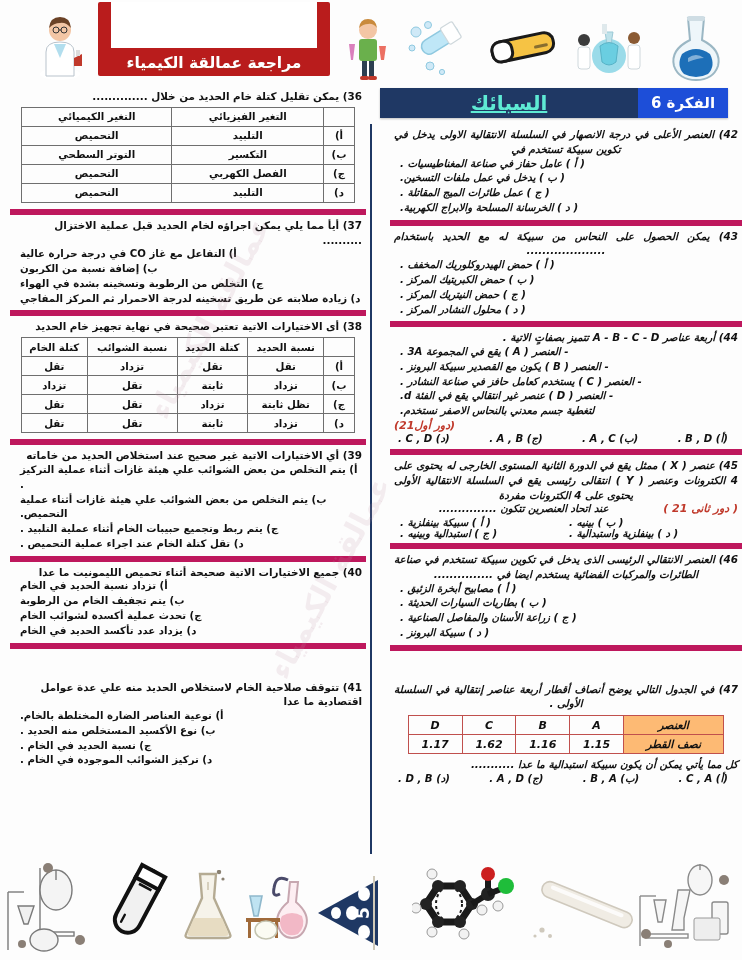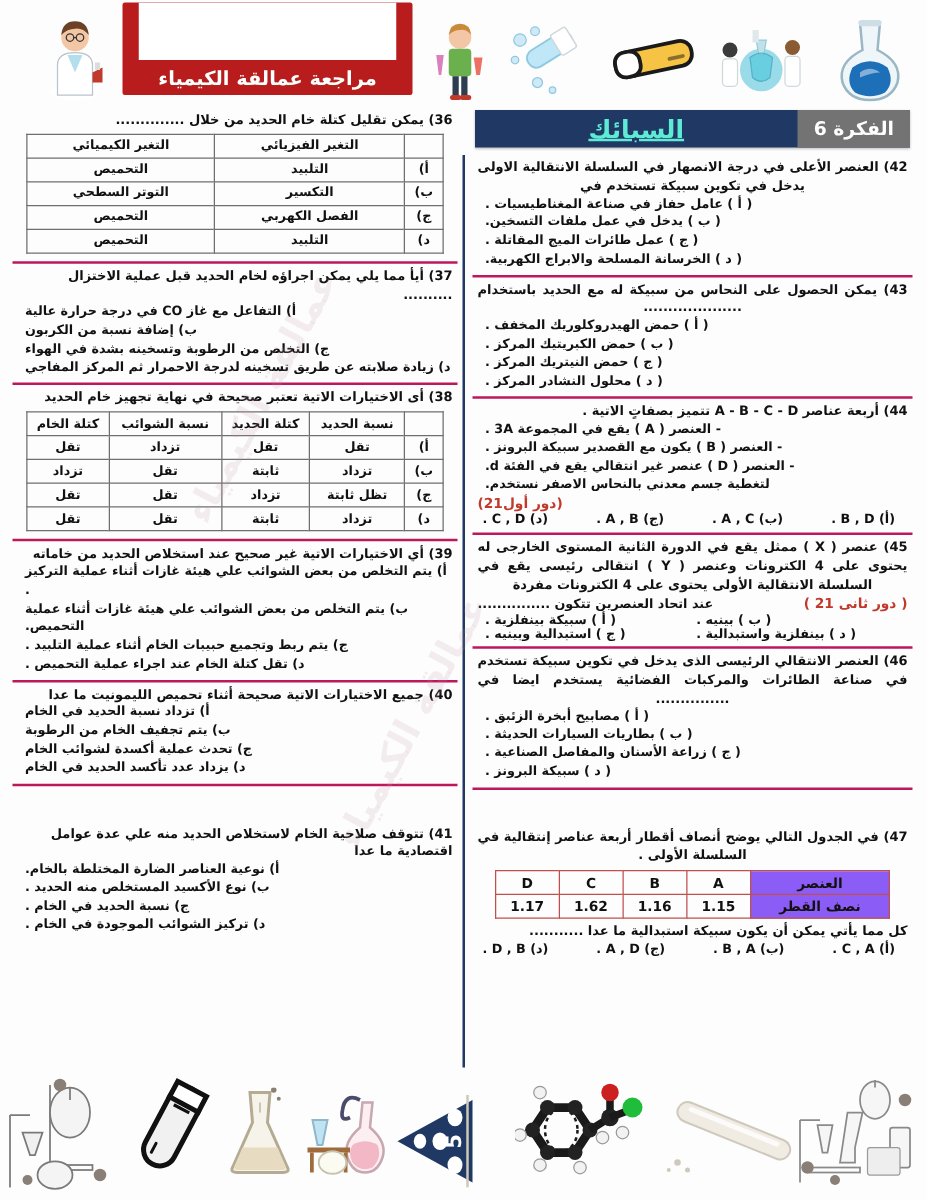--- a/index.html
+++ b/index.html
@@ -74,21 +74,21 @@
     right: 14px;
     width: 348px;
     height: 30px;
     background: #1f3864;
     display: flex;
     flex-direction: row;
     align-items: stretch;
     box-shadow: 0 1px 2px rgba(0,0,0,.25);
   }
   .idea-bar .idea-num {
-    background: #737373;
+    background: #1d4ed8;
     color: #ffffff;
     font-size: 15px;
     font-weight: bold;
     display: flex;
     align-items: center;
     justify-content: center;
     padding: 0 9px;
     min-width: 72px;
   }
   .idea-bar .idea-title {
@@ -102,41 +102,42 @@
     letter-spacing: .5px;
     text-decoration: underline;
   }
 
   
   .col {
     position: absolute;
     top: 124px;
   }
   .col-left {                 
-    right: 12px;
+    right: 0;
     width: 352px;
+    font-style: italic;
   }
   .col-right {                
     right: 376px;
     width: 356px;
     top: 86px;
   }
   .col-sep {
     position: absolute;
     top: 124px;
     right: 370px;
     width: 2px;
     height: 730px;
     background: #1f3864;
   }
 
   .q-block {
     position: relative;
     padding: 3px 4px 4px 4px;
-    border-bottom: 2px solid #be185d;
+    border-bottom: 6px solid #be185d;
   }
   .q-block:last-child { border-bottom: none; margin-top: 28px; }
 
   .q-text {
     font-size: 10.4px;
     line-height: 1.42;
     color: #111111;
     text-align: justify;
     text-align-last: center;
     direction: rtl;
@@ -149,21 +150,21 @@
     color: #111111;
     text-align: left;
     direction: rtl;
     font-weight: bold;
     padding-left: 6px;
   }
   .q-sub {
     font-size: 10.2px;
     line-height: 1.45;
     color: #111111;
-    text-align: left;
+    text-align: center;
     direction: rtl;
     font-weight: bold;
     padding-right: 4px;
   }
   .q-note {
     font-size: 11px;
     font-weight: bold;
     color: #c0392b;
     direction: rtl;
   }
@@ -223,21 +224,21 @@
     direction: rtl;
   }
   table.data-table td {
     border: 1px solid #c0504d;
     font-size: 11px;
     font-weight: bold;
     text-align: center;
     padding: 2.5px 2px;
     color: #111;
   }
-  table.data-table td.hdr { background: #8b5cf6; }
+  table.data-table td.hdr { background: #fdba74; }
 
   
   .footer-strip {
     position: absolute;
     bottom: 0; left: 0;
     width: 742px;
     height: 104px;
   }
   .glass { position: absolute; }
   .watermark {
@@ -470,20 +471,21 @@
       <div class="q-opt">( أ ) حمض الهيدروكلوريك المخفف .</div>
       <div class="q-opt">( ب ) حمض الكبريتيك المركز .</div>
       <div class="q-opt">( ج ) حمض النيتريك المركز .</div>
       <div class="q-opt">( د ) محلول النشادر المركز .</div>
     </div>
 
     <div class="q-block">
       <div class="q-text q-stem">44) أربعة عناصر A - B - C - D تتميز بصفاتٍ الاتية .</div>
       <div class="q-opt">- العنصر ( A ) يقع في المجموعة 3A .</div>
       <div class="q-opt">- العنصر ( B ) يكون مع القصدير سبيكة البرونز .</div>
+      <div class="q-opt">- العنصر ( C ) يستخدم كعامل حافز في صناعة النشادر .</div>
       <div class="q-opt">- العنصر ( D ) عنصر غير انتقالي يقع في الفئة d.</div>
       <div class="q-opt">لتغطية جسم معدني بالنحاس الاصفر نستخدم.</div>
       <div class="note-row">
         <div class="spacer"></div>
         <div class="q-note">(دور أول21)</div>
       </div>
       <div class="opts-inline">
         <span>(أ) B , D .</span>
         <span>(ب) A , C .</span>
         <span>(ج) A , B .</span>

